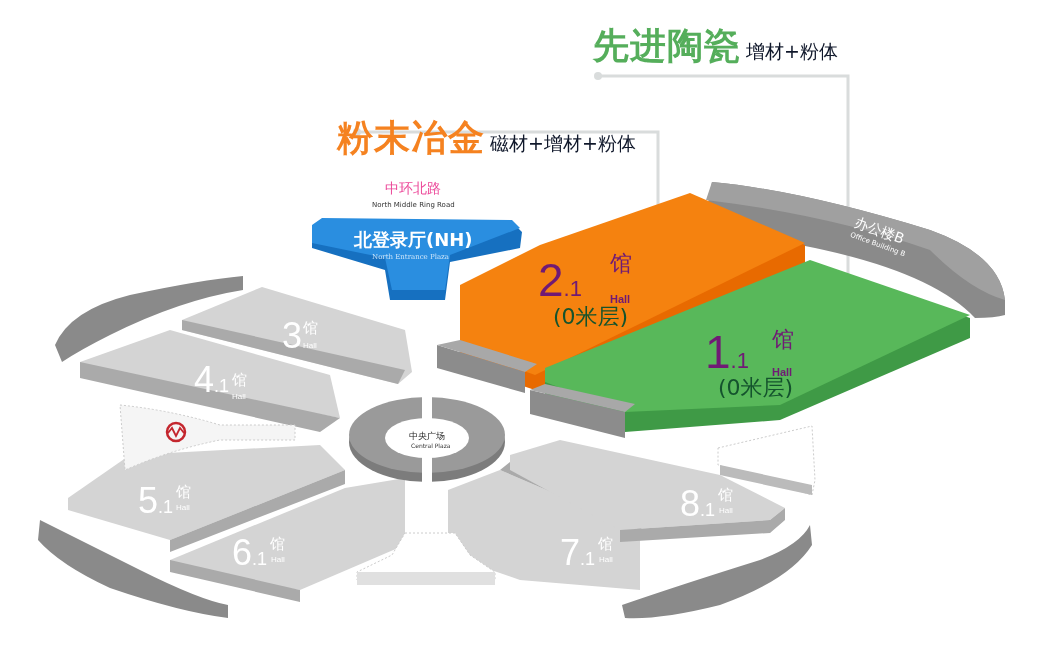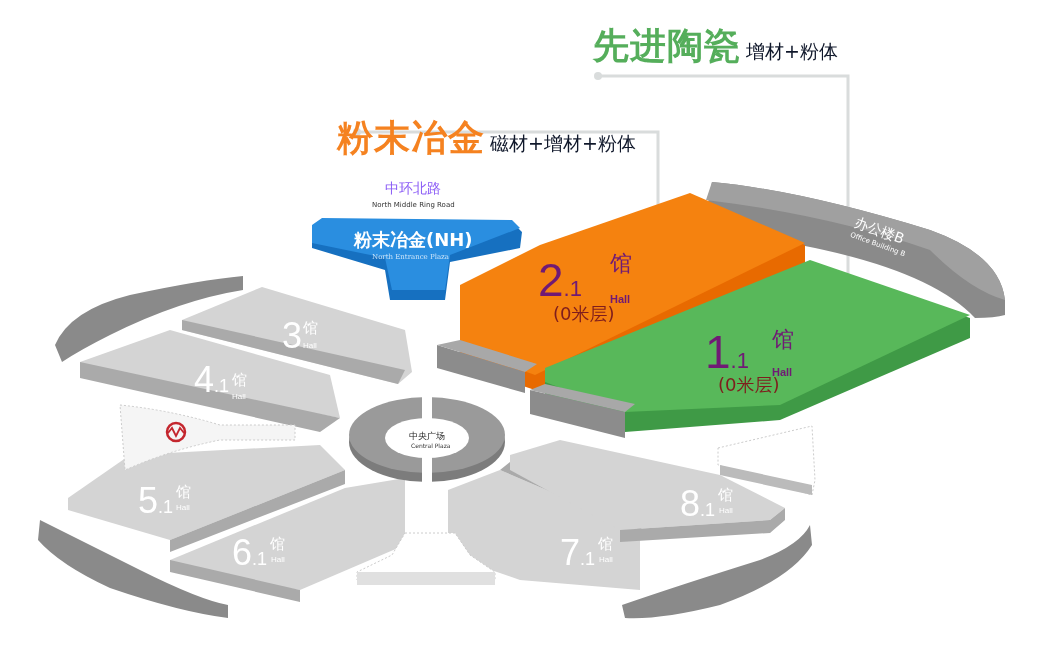--- a/index.html
+++ b/index.html
@@ -2,30 +2,30 @@
 <html><head>
 <meta charset="utf-8">
 <style>
   html, body { margin:0; padding:0; background:#ffffff; }
   body { width:1050px; height:646px; overflow:hidden; position:relative; font-family:"DejaVu Sans","Liberation Sans",sans-serif; }
   #map { position:absolute; left:0; top:0; width:1050px; height:646px; }
   .abs { position:absolute; white-space:nowrap; }
   .cat-title-green { color:#55ae5b; font-weight:bold; font-size:36px; letter-spacing:1px; }
   .cat-title-orange { color:#f58220; font-weight:bold; font-size:36px; letter-spacing:1px; }
   .cat-sub { color:#0f172a; font-size:19px; }
-  .road-cn { color:#8b5cf6; font-size:14px; }
+  .road-cn { color:#ec4899; font-size:14px; }
   .road-en { color:#333; font-size:7px; }
   .nh-cn { color:#ffffff; font-size:18px; font-weight:bold; }
   .nh-en { color:#cfe6fa; font-size:7px; font-family:"DejaVu Serif",serif; }
   .hall-num { color:#701a75; font-family:"Liberation Sans",sans-serif; line-height:1;margin-top:11px; }
   .hall-big { font-size:46px; }
   .hall-dot { font-size:22px; }
   .hall-cn { font-size:22px; }
   .hall-en { font-size:11px; font-weight:bold; }
-  .hall-floor { color:#7f1d1d; font-size:18px; }
+  .hall-floor { color:#14532d; font-size:22px; }
   .gray-num { color:#ffffff; font-family:"Liberation Sans",sans-serif; line-height:1; }
   .g-big { font-size:36px; }
   .g-dot { font-size:18px; }
   .g-cn { font-size:15px; }
   .g-en { font-size:8px; }
   .plaza-cn { font-size:9px; color:#222; }
   .plaza-en { font-size:6px; color:#333; }
   .office-cn { color:#fff; font-size:14px; }
   .office-en { color:#fff; font-size:7px; }
 </style>
@@ -128,21 +128,21 @@
 <div class="abs" style="left:337px; top:90px;margin-top:24px;">
   <span class="cat-title-orange">粉末冶金</span>
   <span class="cat-sub">磁材+增材+粉体</span>
 </div>
 
 <div class="abs" style="left:383px; top:180px; text-align:center; width:60px;">
   <div class="road-cn">中环北路</div>
 </div>
 <div class="abs road-en" style="left:372px; top:201px;">North Middle Ring Road</div>
 
-<div class="abs nh-cn" style="left:354px; top:228px;">粉末冶金(NH)</div>
+<div class="abs nh-cn" style="left:354px; top:228px;">北登录厅(NH)</div>
 <div class="abs nh-en" style="left:372px; top:253px;">North Entrance Plaza</div>
 
 <div class="abs" style="left:858px; top:214px; transform:rotate(20deg); transform-origin:left top;">
   <div class="office-cn">办公楼B</div>
   <div class="office-en">Office Building B</div>
 </div>
 
 <div class="abs hall-num" style="left:538px; top:246px;">
   <span class="hall-big">2</span><span class="hall-dot">.1</span>
 </div>

